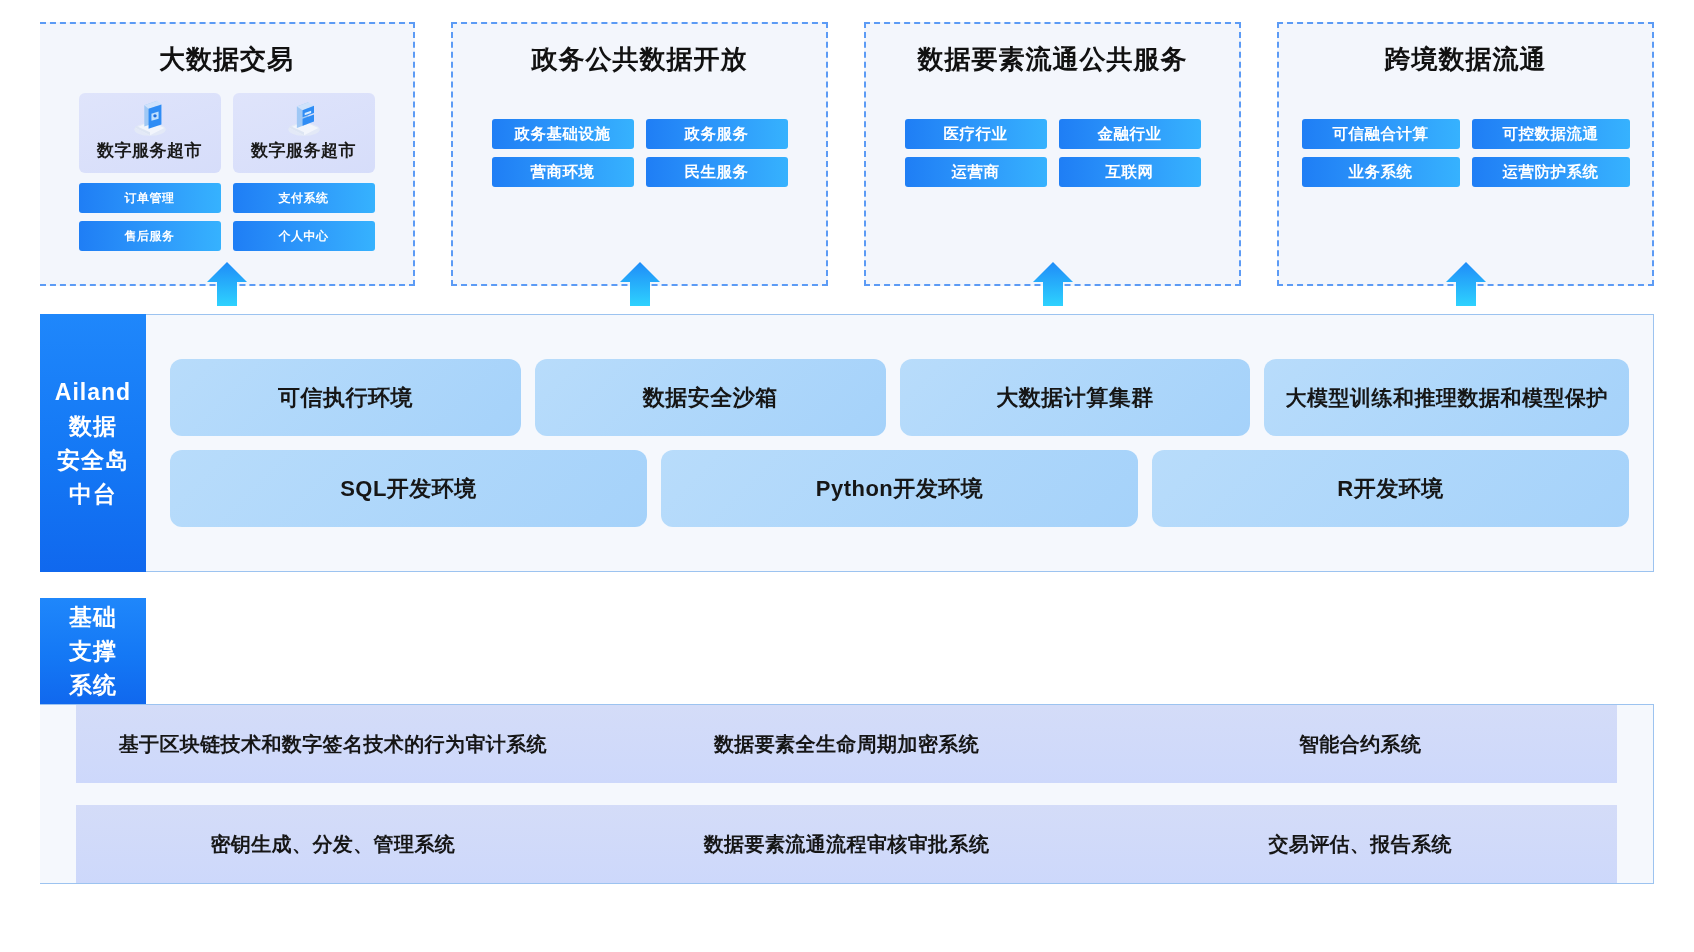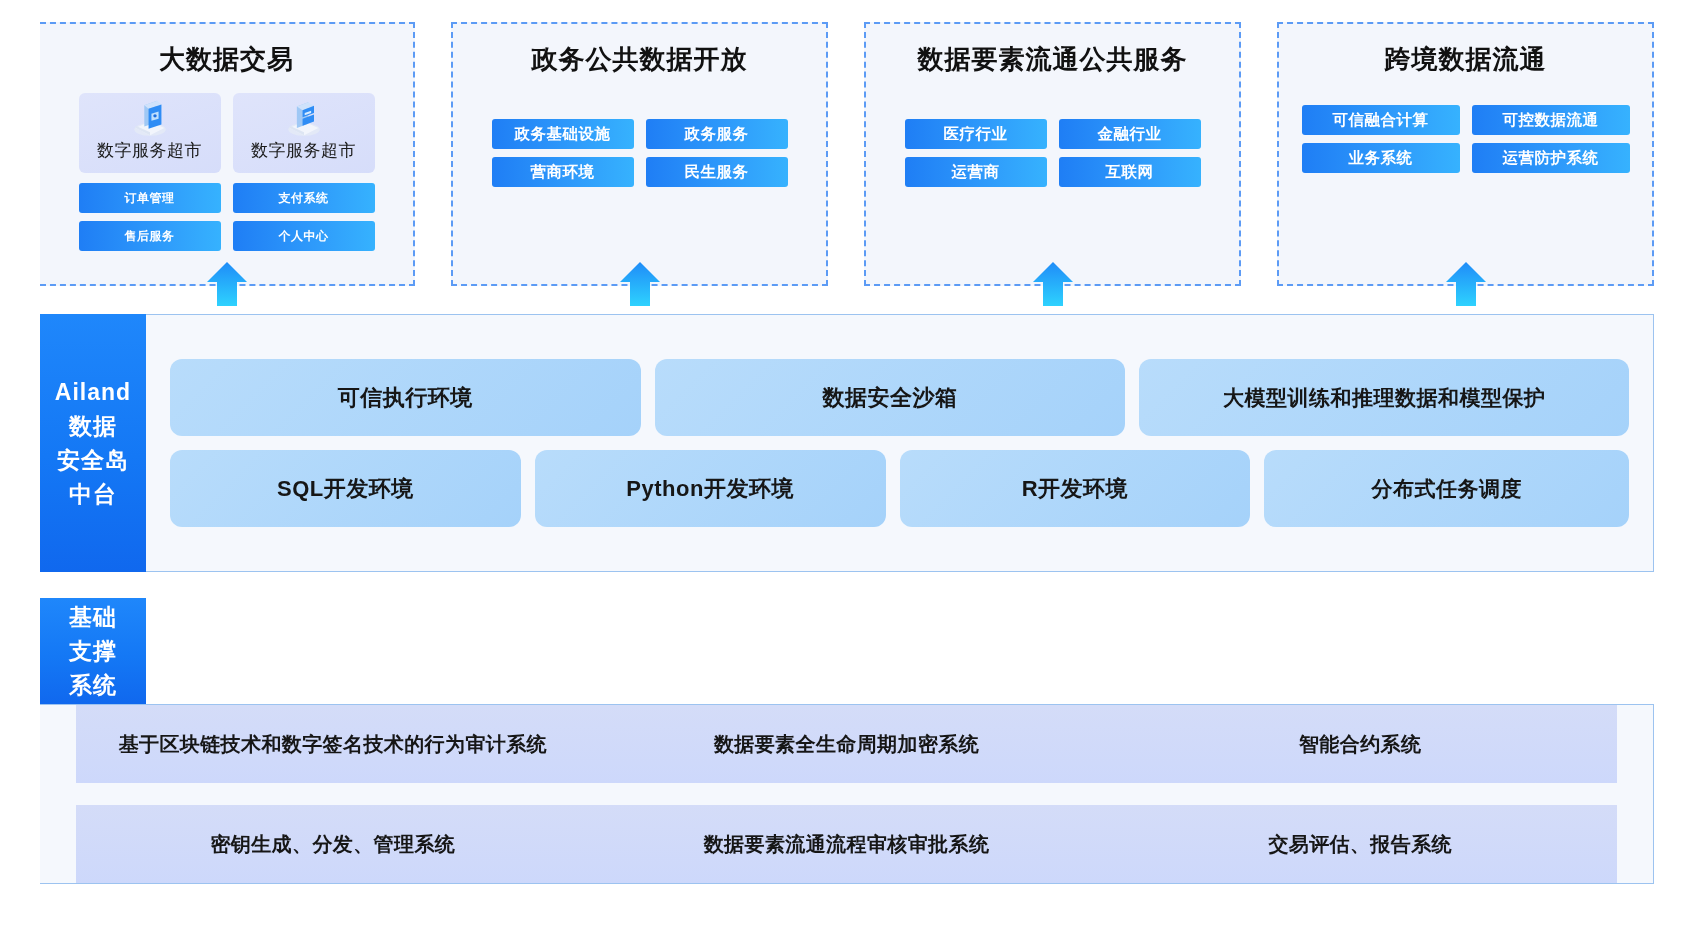--- a/index.html
+++ b/index.html
@@ -90,21 +90,21 @@
     display: flex;
     flex-direction: column;
     align-items: center;
     justify-content: flex-start;
     padding-top: 5px;
     box-sizing: border-box;
   }
   .icon-card .glyph { width: 46px; height: 40px; display:block; }
   .icon-card .cap {
     font-size: 17px;
-    font-weight: 400;
+    font-weight: 700;
     color: #1a1a1a;
     letter-spacing: .5px;
     margin-top: 1px;
     white-space: nowrap;
   }
 
   
   .pill-grid {
     display: grid;
     grid-template-columns: repeat(2, 142px);
@@ -295,21 +295,21 @@
           <stop offset="0%" stop-color="#2ed2fe"></stop>
               <stop offset="100%" stop-color="#1f8cf8"></stop>
         </linearGradient>
           </defs>
         <path d="M21 0 L41 20 L31 20 L31 44 L11 44 L11 20 L1 20 Z" fill="url(#ag3)"></path>
       </svg>
     </div>
 
     <div class="app-panel">
       <div class="panel-title">跨境数据流通</div>
-      <div class="pill-grid wide" style="margin-top:12px;">
+      <div class="pill-grid wide" style="margin-top:26px;">
         <div class="pill small">可信融合计算</div>
         <div class="pill small">可控数据流通</div>
         <div class="pill small">业务系统</div>
         <div class="pill small">运营防护系统</div>
       </div>
       <svg class="arrow" style="left:calc(50% - 21px); bottom:-22px;" viewBox="0 0 42 44">
         <defs>
             <linearGradient id="ag4" x1="0" y1="1" x2="0" y2="0">
           <stop offset="0%" stop-color="#2ed2fe"></stop>
               <stop offset="100%" stop-color="#1f8cf8"></stop>
@@ -326,27 +326,27 @@
   <div class="layer-label">
     <span class="lbl-line">Ailand</span>
     <span class="lbl-line">数据</span>
     <span class="lbl-line">安全岛</span>
     <span class="lbl-line">中台</span>
   </div>
   <div class="mid-body">
     <div class="mid-row">
       <div class="mid-card">可信执行环境</div>
       <div class="mid-card">数据安全沙箱</div>
+      <div class="mid-card">大数据计算集群</div>
       <div class="mid-card long">大模型训练和推理数据和模型保护</div>
     </div>
     <div class="mid-row">
       <div class="mid-card">SQL开发环境</div>
       <div class="mid-card">Python开发环境</div>
       <div class="mid-card">R开发环境</div>
-      <div class="mid-card long">分布式任务调度</div>
     </div>
   </div>
 </div>
 
 <div class="layer" id="bot-layer">
   <div class="layer-label">
     <span class="lbl-line">基础</span>
     <span class="lbl-line">支撑</span>
     <span class="lbl-line">系统</span>
   </div>

